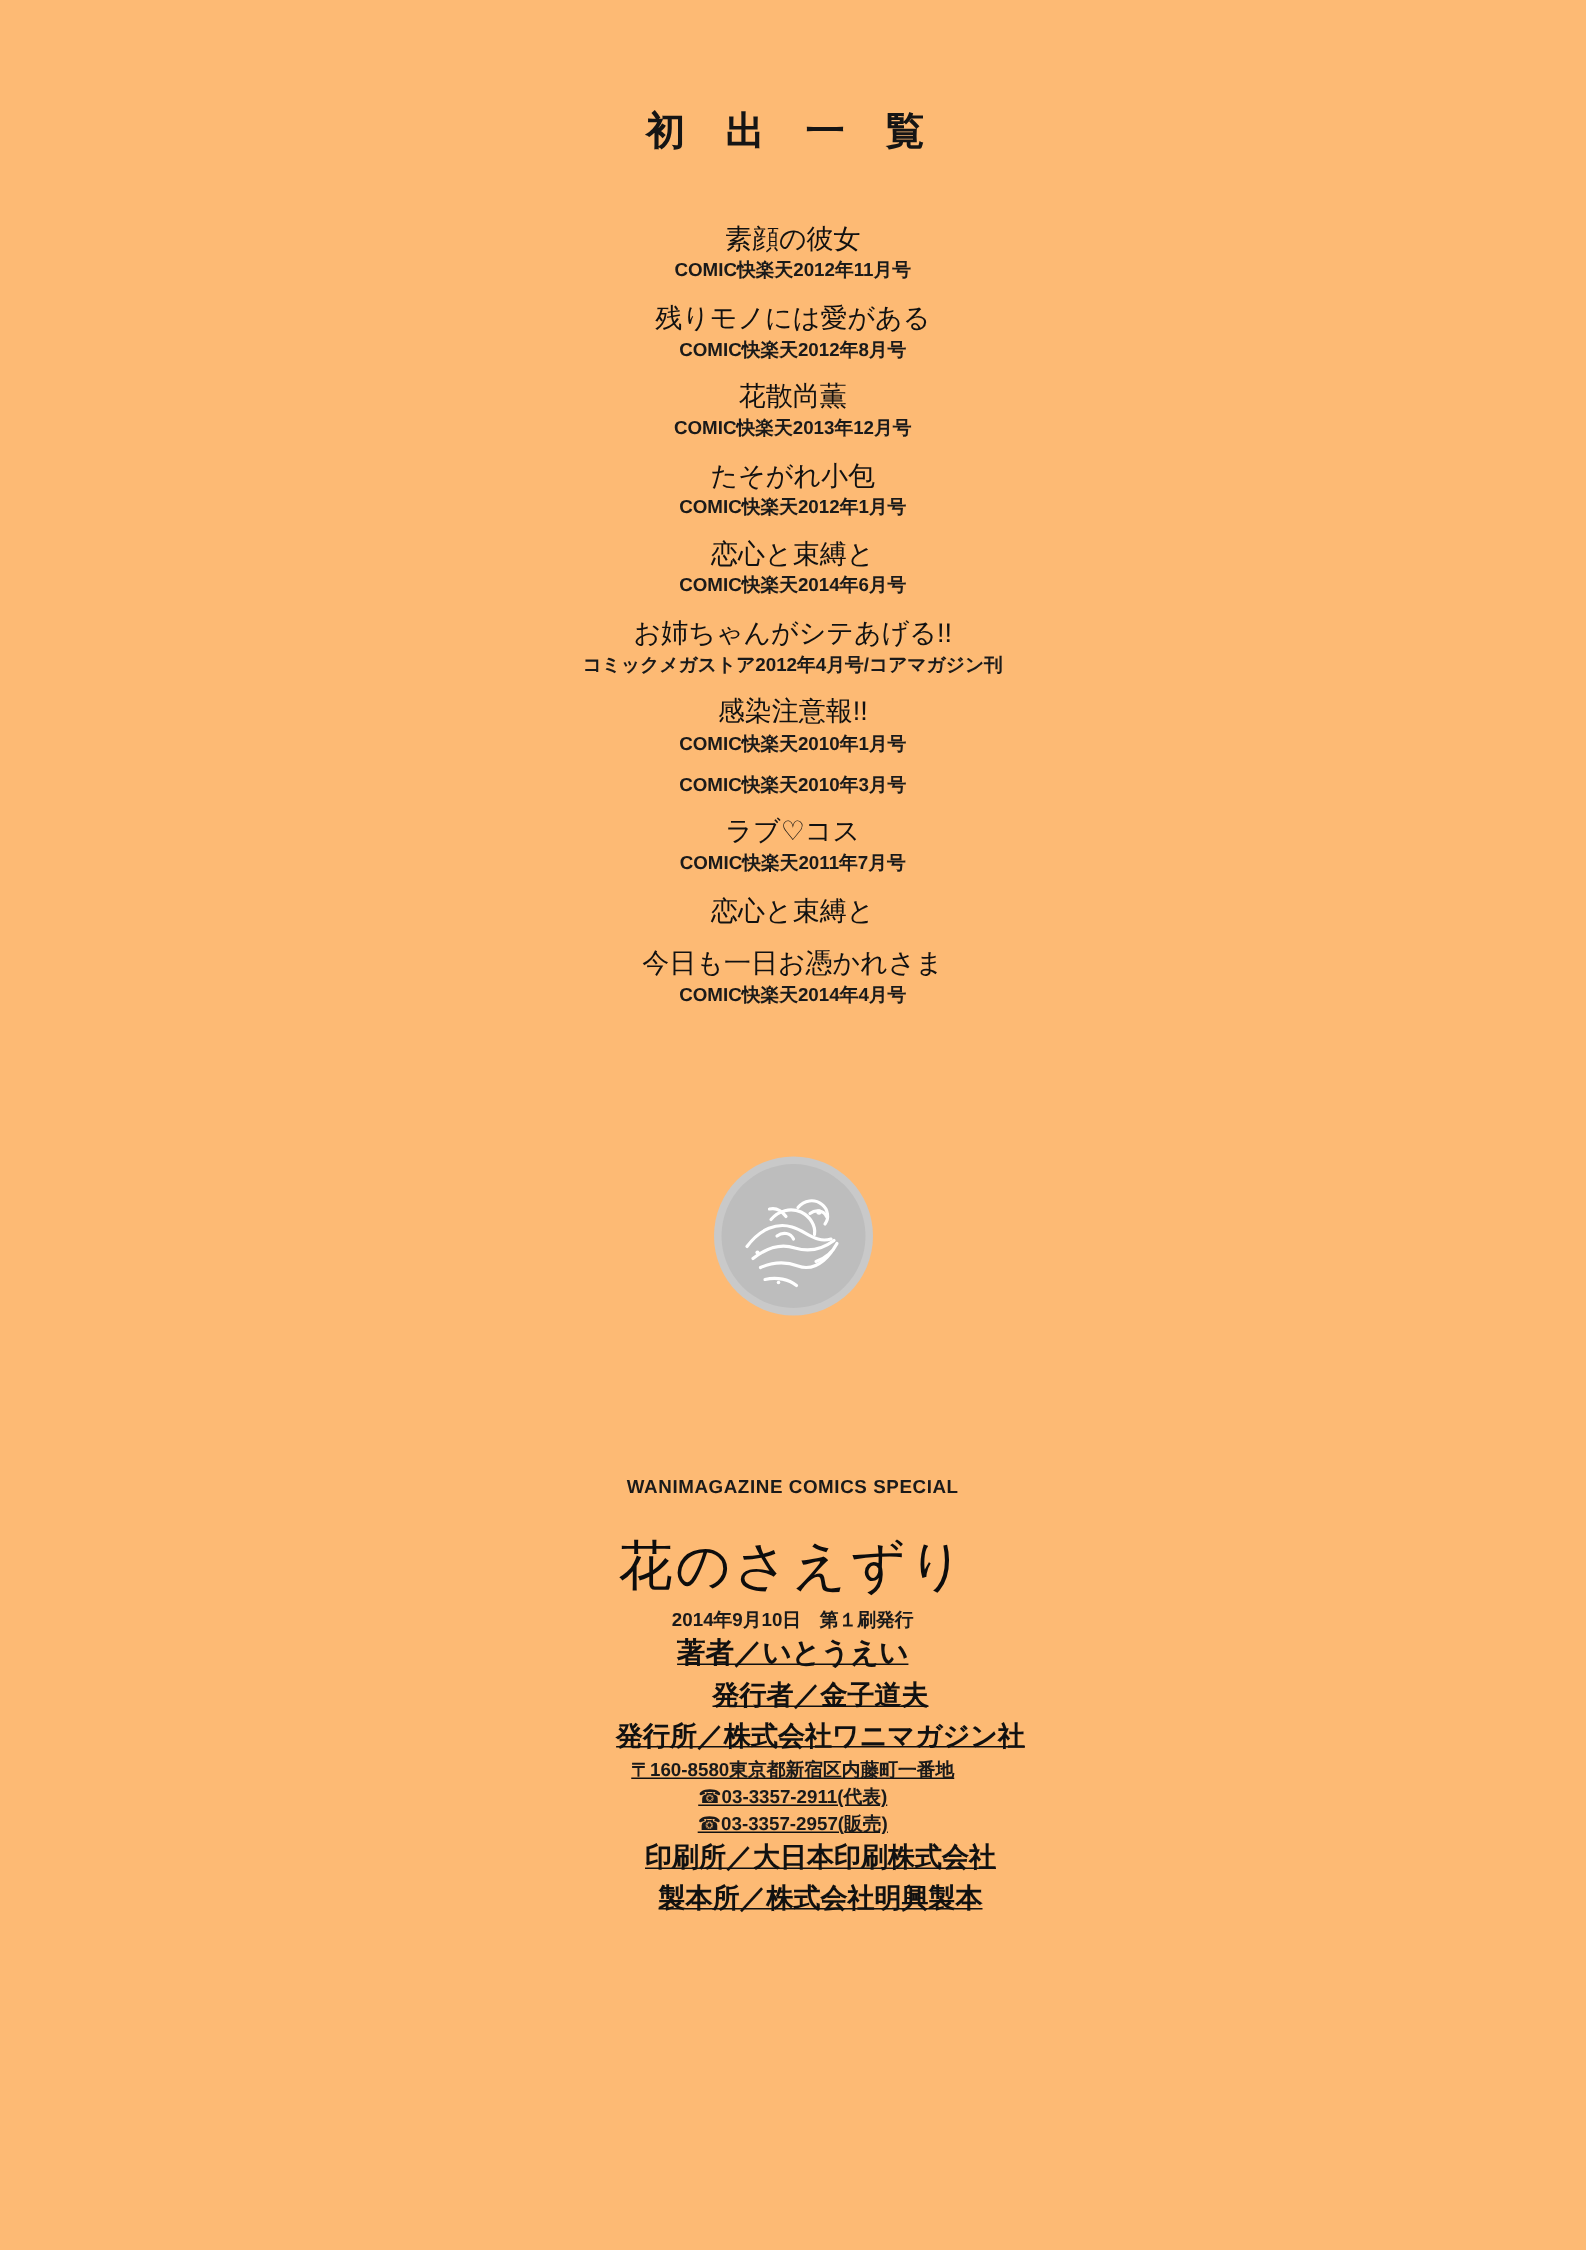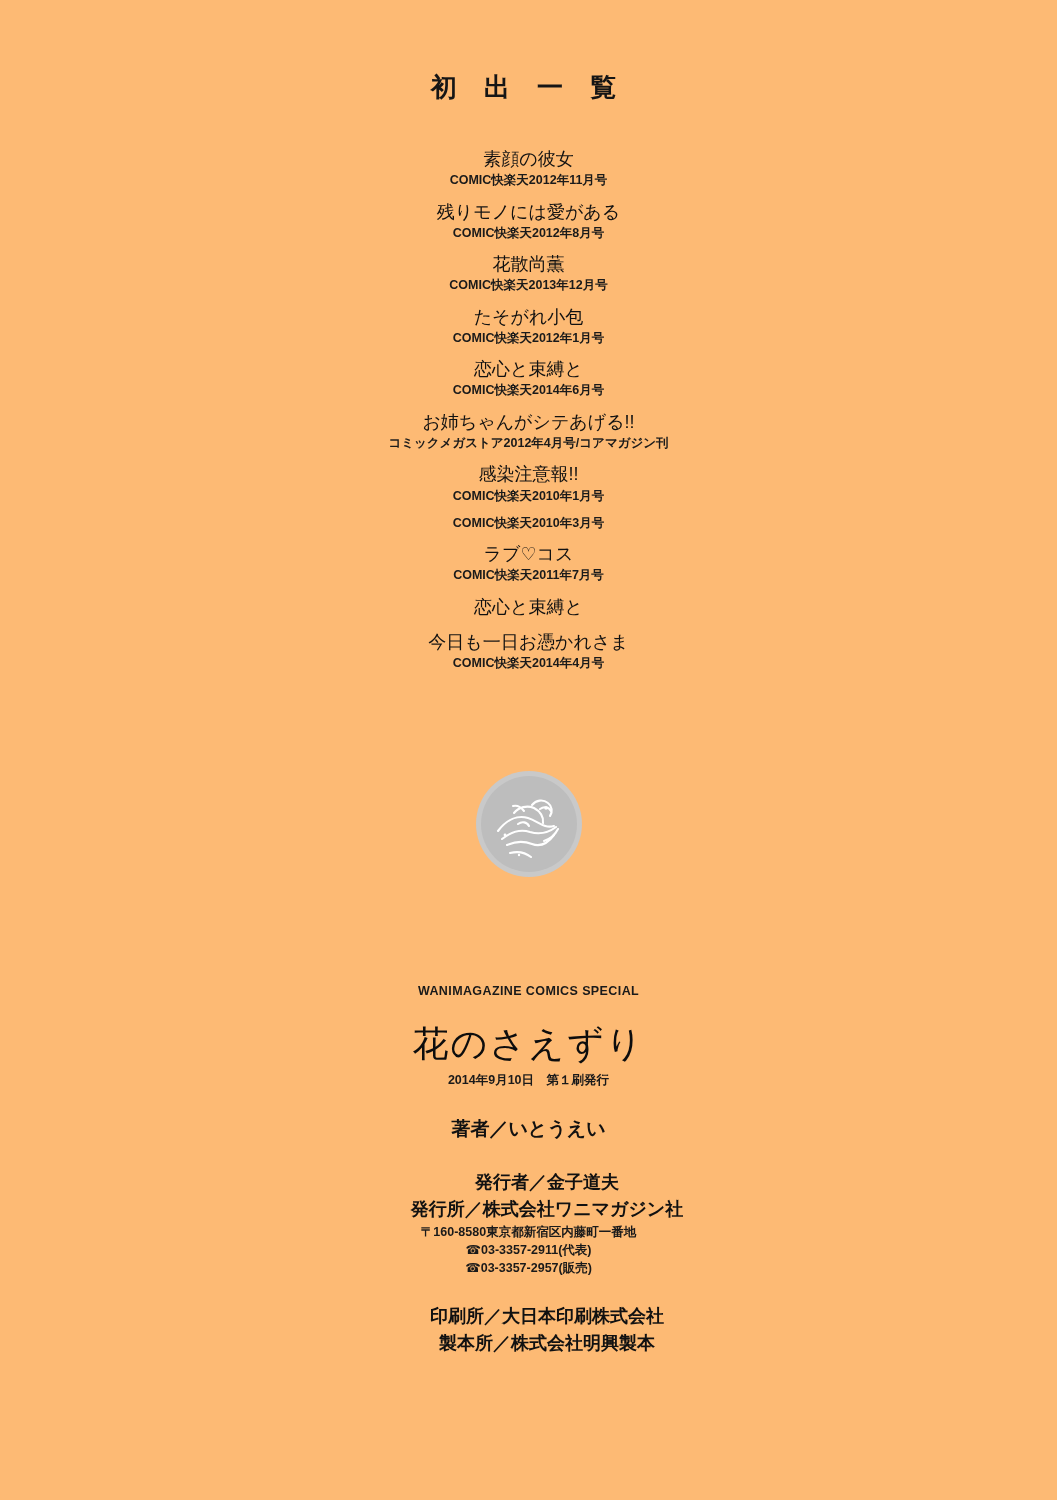--- a/index.html
+++ b/index.html
@@ -84,21 +84,21 @@
     margin-top: 22px;
     color: #0d0d0d;
   }
   .pub-date {
     font-size: 12.5px;
     font-weight: bold;
     margin-top: 3px;
     color: #1a1a1a;
   }
   .block {
-    margin-top: 26px;
+    text-decoration: underline;
   }
   .block .big {
     font-size: 19px;
     font-weight: bold;
     line-height: 1.45;
     color: #111111;
   }
   .block .mid {
     font-size: 18px;
     font-weight: bold;

